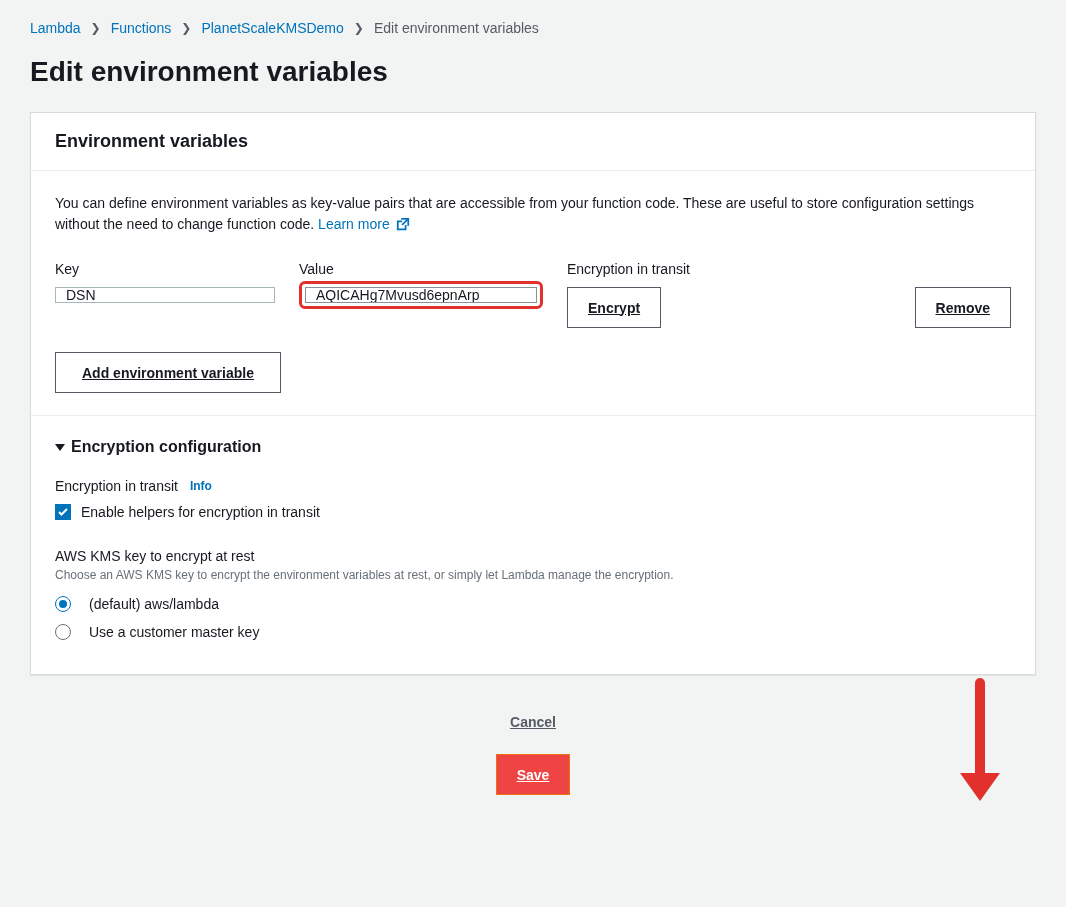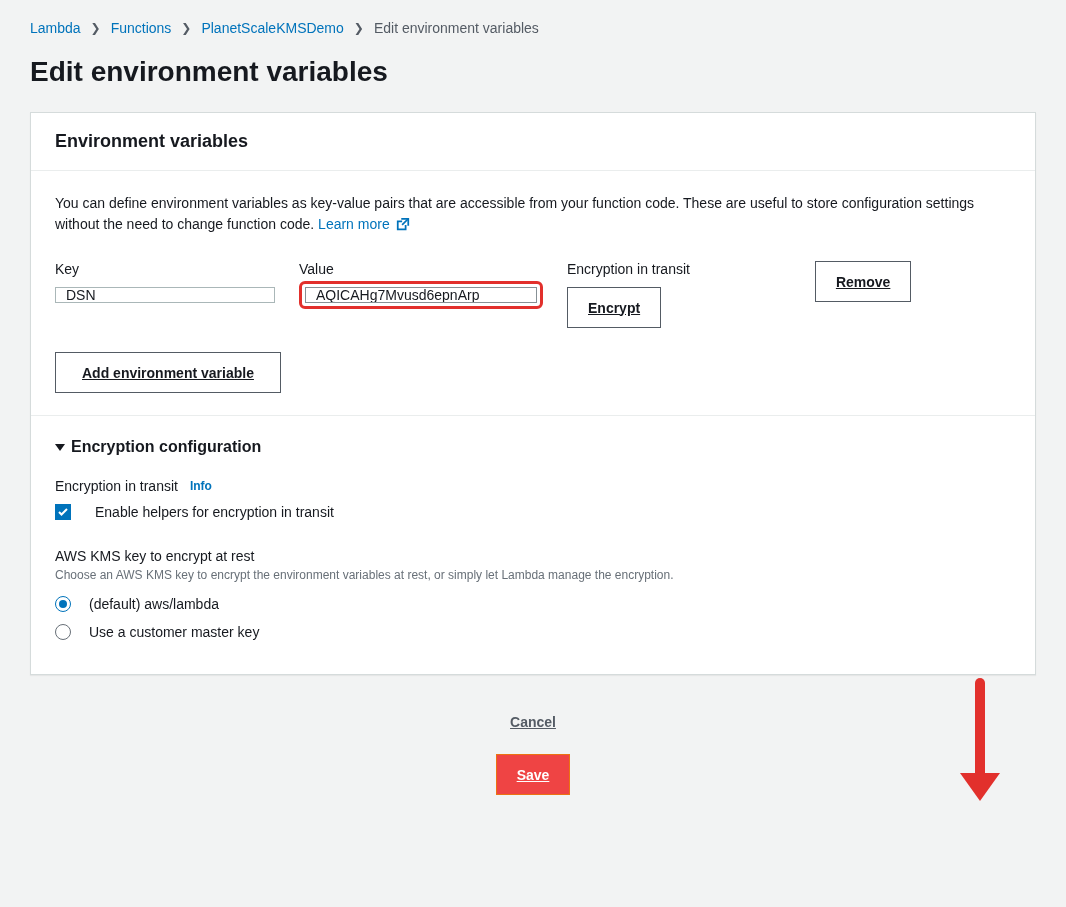--- a/index.html
+++ b/index.html
@@ -107,21 +107,21 @@
       color: #fff;
     }
     .btn.link {
       border: none;
       background: none;
       color: #545b64;
       font-weight: 700;
       padding: 0 12px;
     }
 
-    .remove-col { display:flex; justify-content:flex-start; align-items:flex-end; }
+    .remove-col { display:flex; justify-content:flex-start; flex-direction:column; align-items:flex-end; }
 
     .add-row { margin-top: 24px; }
 
     .section-divider { border-top: 1px solid #eaeded; margin: 0 -24px; }
 
     .enc-section { padding-top: 22px; }
     .expander {
       display: flex;
       align-items: center;
       gap: 6px;
@@ -143,21 +143,21 @@
       align-items: center;
       gap: 12px;
       margin-bottom: 10px;
     }
     .subhead .h { font-size: 14px; color:#16191f; }
     .subhead .info { color:#0073bb; font-size:12px; font-weight:700; }
 
     .check-row {
       display: flex;
       align-items: center;
-      gap: 24px;
+      gap: 10px;
       margin-bottom: 28px;
       font-size: 14px;
     }
     .checkbox {
       width: 16px; height: 16px;
       border: 1px solid #0073bb;
       background: #0073bb;
       display:inline-flex; align-items:center; justify-content:center;
       cursor:pointer;
     }

